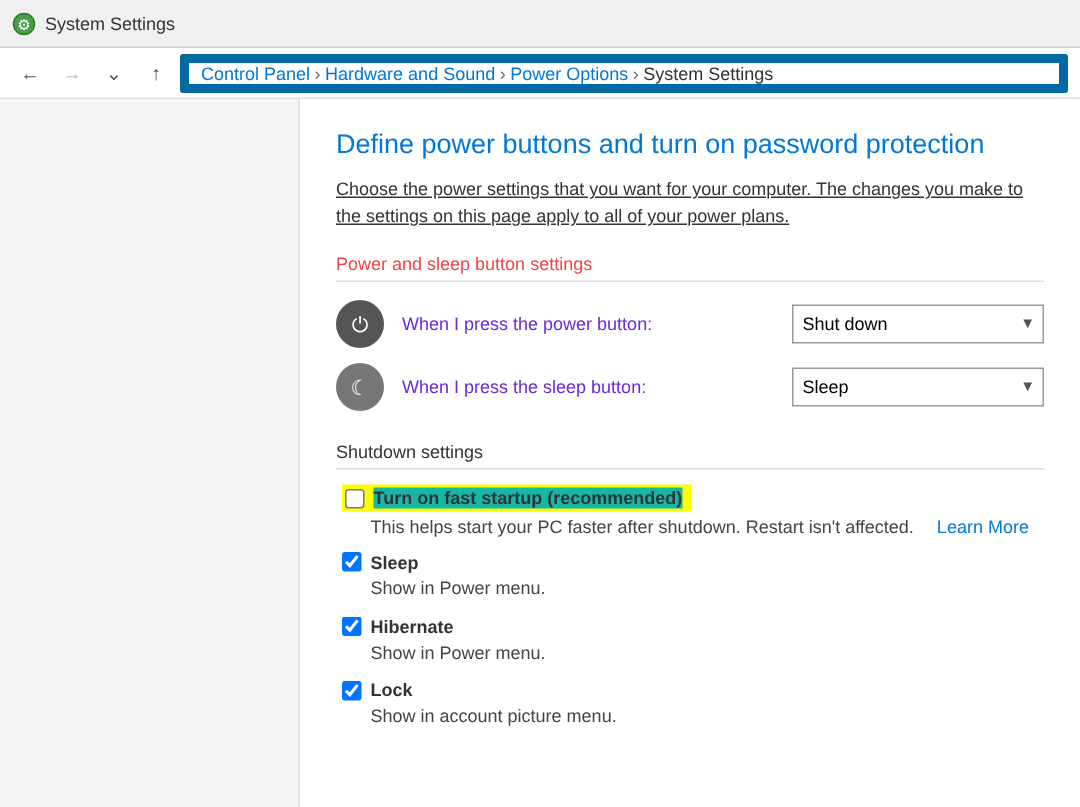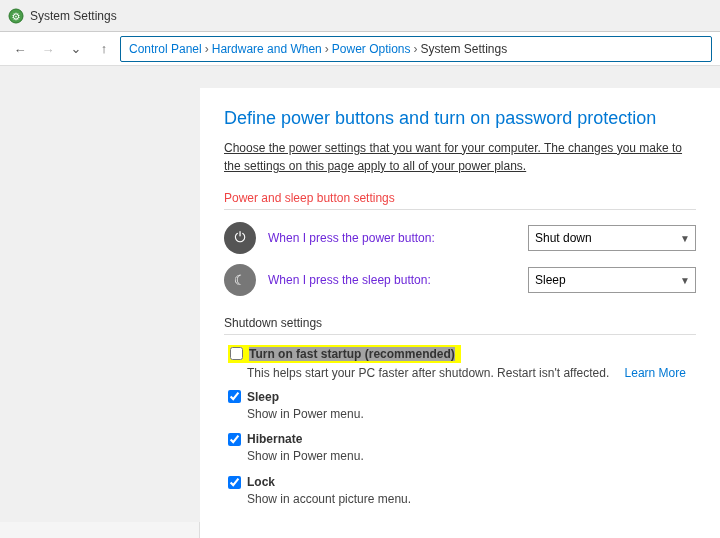--- a/index.html
+++ b/index.html
@@ -54,35 +54,34 @@
       background: transparent;
     }
     .nav-btn.disabled { color: #bbb; cursor: default; }
     .breadcrumb {
       display: flex;
       align-items: center;
       gap: 3px;
       font-size: 12px;
       color: #333;
       flex: 1;
-      border: 1px solid #0369a1;
+      border: 6px solid #0369a1;
       border-radius: 2px;
       padding: 3px 8px;
       background: #fff;
       height: 26px;
     }
     .breadcrumb-sep { color: #666; }
     .breadcrumb-link { color: #0078d4; cursor: pointer; }
     .breadcrumb-current { color: #333; }
 
     
     .main-layout {
       display: flex;
       height: calc(538px - 66px);
-      align-items: flex-end;
     }
 
     
     .sidebar {
       width: 200px;
       background: #f5f5f5;
       border-right: 1px solid #ddd;
       padding: 8px 0;
     }
 
@@ -236,21 +235,21 @@
 </div>
 
 <div class="address-bar">
   <button class="nav-btn" title="Back">←</button>
   <button class="nav-btn disabled" title="Forward">→</button>
   <button class="nav-btn" title="Recent">⌄</button>
   <button class="nav-btn" title="Up">↑</button>
   <div class="breadcrumb">
     <span class="breadcrumb-link">Control Panel</span>
     <span class="breadcrumb-sep">›</span>
-    <span class="breadcrumb-link">Hardware and When</span>
+    <span class="breadcrumb-link">Hardware and Sound</span>
     <span class="breadcrumb-sep">›</span>
     <span class="breadcrumb-link">Power Options</span>
     <span class="breadcrumb-sep">›</span>
     <span class="breadcrumb-current">System Settings</span>
   </div>
 </div>
 
 <div class="main-layout">
 
   <div class="sidebar"></div>
@@ -298,21 +297,21 @@
       </div>
     </div>
 
     <div class="shutdown-section">
       <div class="shutdown-section-label">Shutdown settings</div>
 
       <div class="checkbox-item fast-startup-wrapper">
         <div class="checkbox-row">
           <span style="display:inline-flex;align-items:center;gap:6px;background:#ffff00;padding:2px 6px 2px 2px;">
             <input type="checkbox" style="">
-            <span class="checkbox-label" style="background:#a3a3a3;">Turn on fast startup (recommended)</span>
+            <span class="checkbox-label" style="background:#14b8a6;">Turn on fast startup (recommended)</span>
           </span>
         </div>
         <div class="checkbox-sub">
           <span>This helps start your PC faster after shutdown. Restart isn't affected.</span>
           <a class="learn-more" href="#">Learn More</a>
         </div>
       </div>
 
       <div class="checkbox-item">
         <div class="checkbox-row">

